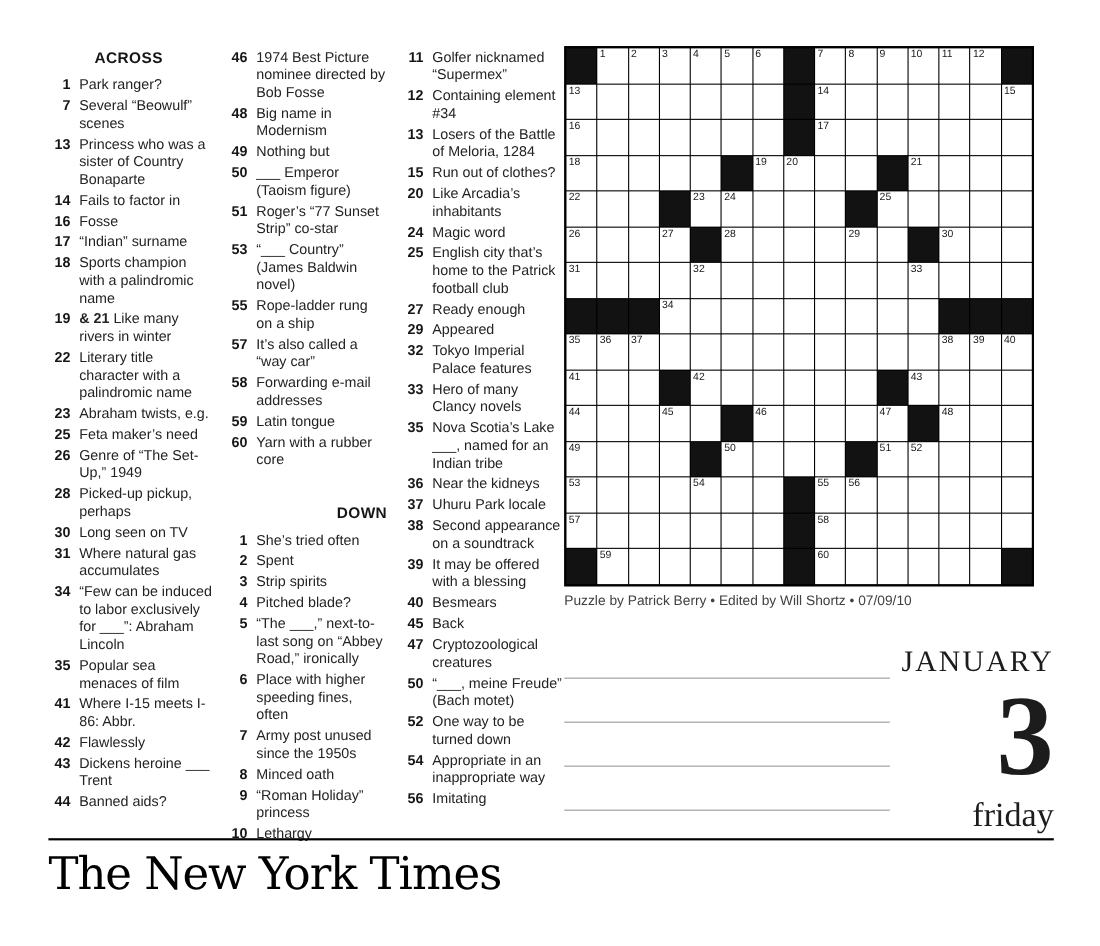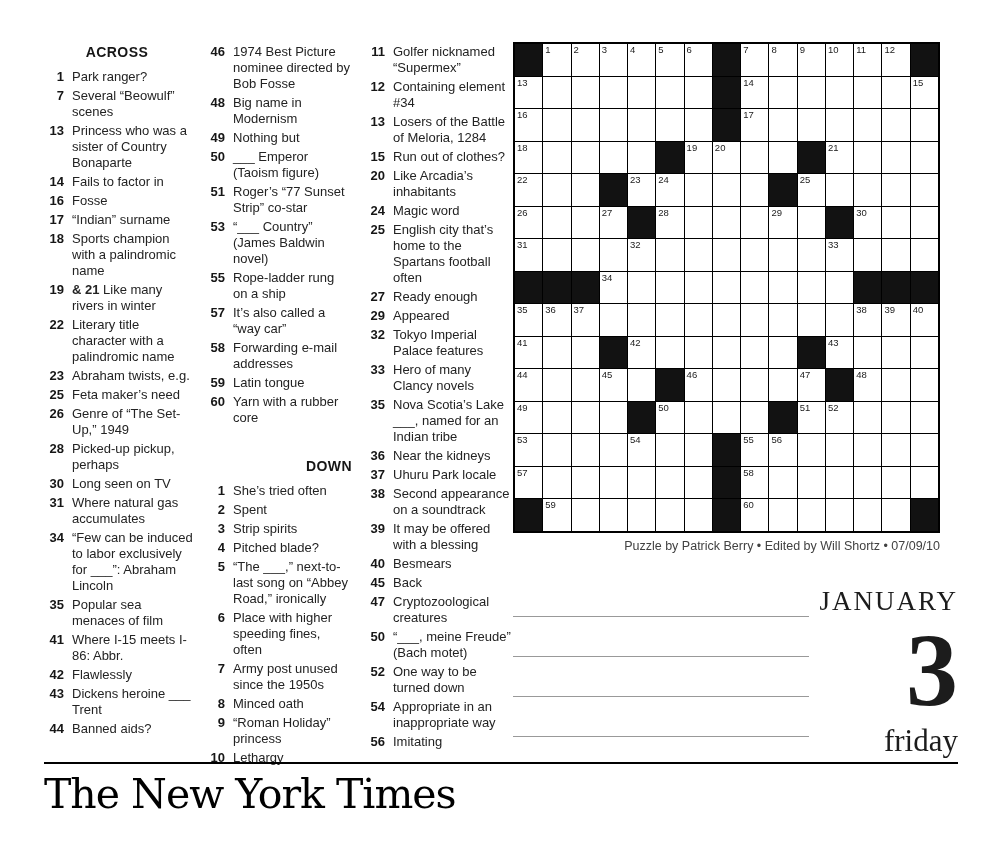--- a/index.html
+++ b/index.html
@@ -23,21 +23,21 @@
   
   #grid{position:absolute;left:513px;top:42px;width:427px;height:491px;
         box-sizing:border-box;border:2px solid #000;background:#000;
         display:grid;grid-template-columns:repeat(15,1fr);grid-template-rows:repeat(15,1fr);
         grid-gap:1px;}
   .gcell{background:#fff;position:relative;}
   .gcell.black{background:#121212;}
   .gnum{position:absolute;top:0px;left:2px;font-size:9.5px;line-height:11px;color:#1a1a1a;}
 
   
-  #caption{position:absolute;left:513px;top:539px;width:427px;text-align:right;
+  #caption{position:absolute;left:513px;top:539px;width:427px;text-align:left;
            font-size:12.5px;color:#414141;}
 
   
   .note-line{position:absolute;left:513px;width:296px;height:0;border-top:1.5px solid #999;}
 
   
   #calendar{position:absolute;left:812px;top:588px;width:146px;text-align:right;
             font-family:"Liberation Serif", serif;color:#1c1c1c;}
   #cal-month{font-size:27px;letter-spacing:2px;line-height:1;}
   #cal-day{font-size:104px;line-height:.88;font-weight:bold;margin-top:9px;}
@@ -247,21 +247,21 @@
       <div class="clue">
         <span class="cnum">20</span>
         <span class="ctext">Like Arcadia’s inhabitants</span>
       </div>
       <div class="clue">
         <span class="cnum">24</span>
         <span class="ctext">Magic word</span>
       </div>
       <div class="clue">
         <span class="cnum">25</span>
-        <span class="ctext">English city that’s home to the Spartans football often</span>
+        <span class="ctext">English city that’s home to the Patrick football club</span>
       </div>
       <div class="clue">
         <span class="cnum">27</span>
         <span class="ctext">Ready enough</span>
       </div>
       <div class="clue">
         <span class="cnum">29</span>
         <span class="ctext">Appeared</span>
       </div>
       <div class="clue">

